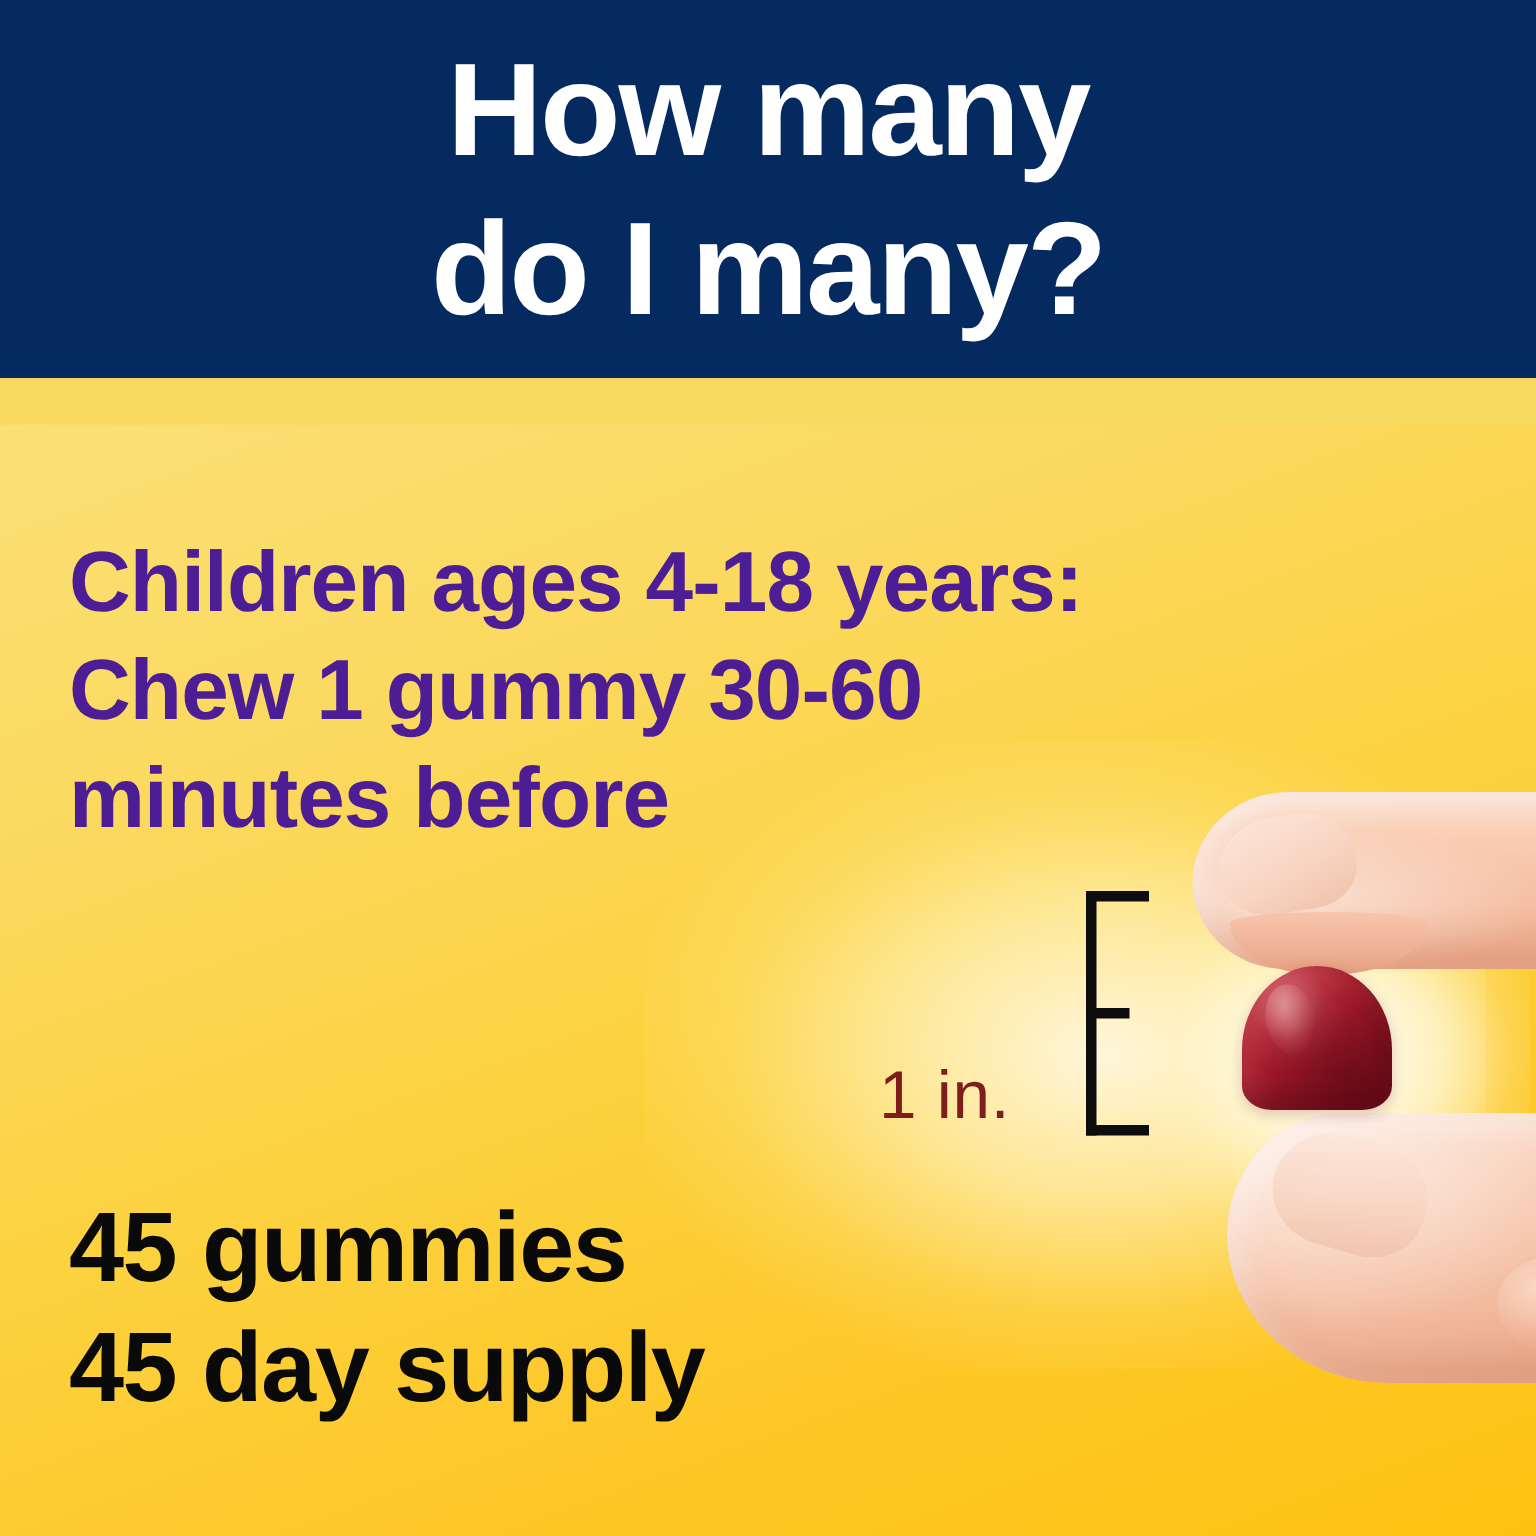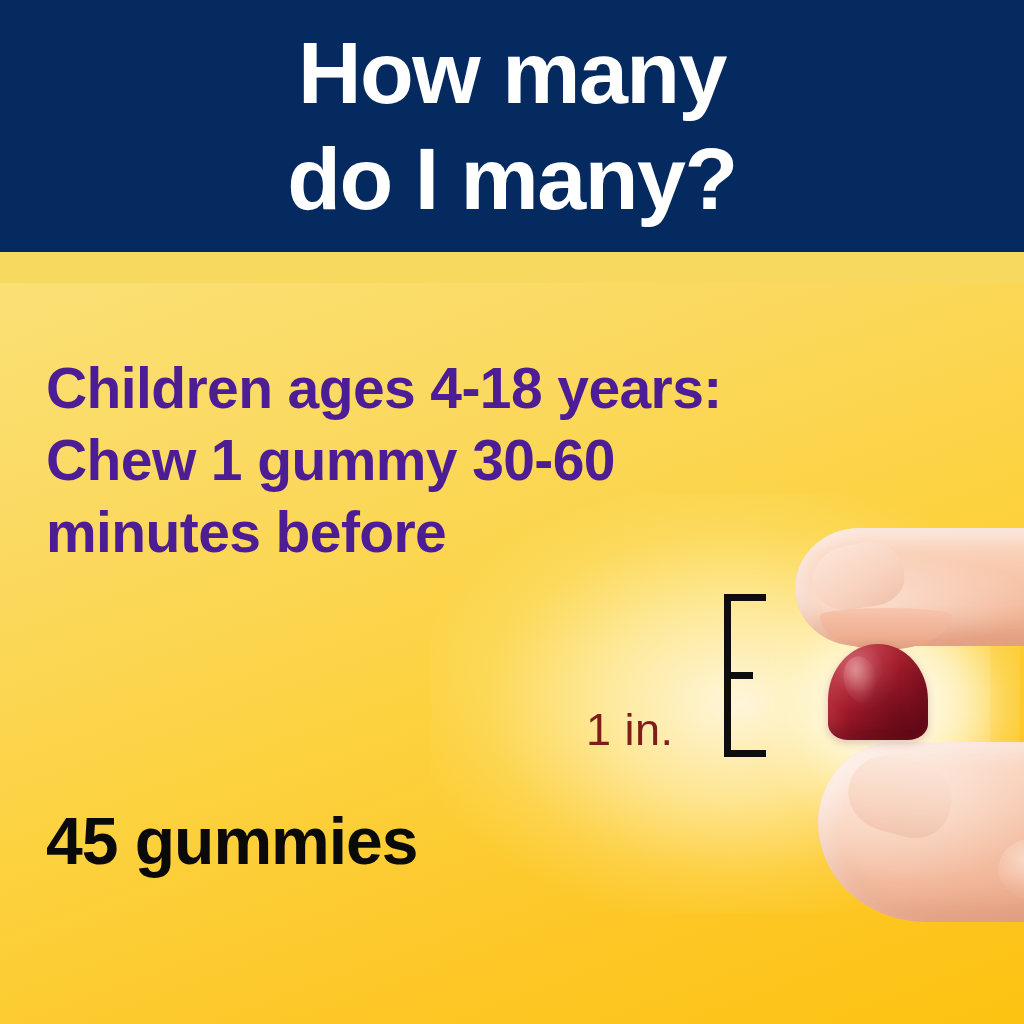--- a/index.html
+++ b/index.html
@@ -93,21 +93,20 @@
     top: 791px;
     z-index: 20;
   }
   .supply-line {
     color: #0a0a0a;
     font-weight: bold;
     font-size: 66px;
     line-height: 80px;
     letter-spacing: -1px;
     white-space: nowrap;
-    margin-top: 10px;
   }
 
   
   #measure {
     position: absolute;
     left: 586px;
     top: 594px;
     width: 190px;
     height: 170px;
     z-index: 25;
@@ -310,15 +309,16 @@
     <div id="gummy"></div>
     <div id="gummy-highlight"></div>
 
     <div id="finger-bottom"></div>
     <div id="finger-bottom-nail"></div>
     <div id="knuckle"></div>
   </div>
 
   <div id="supply">
     <div class="supply-line">45 gummies</div>
+    <div class="supply-line">45 day supply</div>
   </div>
 
 </div>
 
 </body></html>

